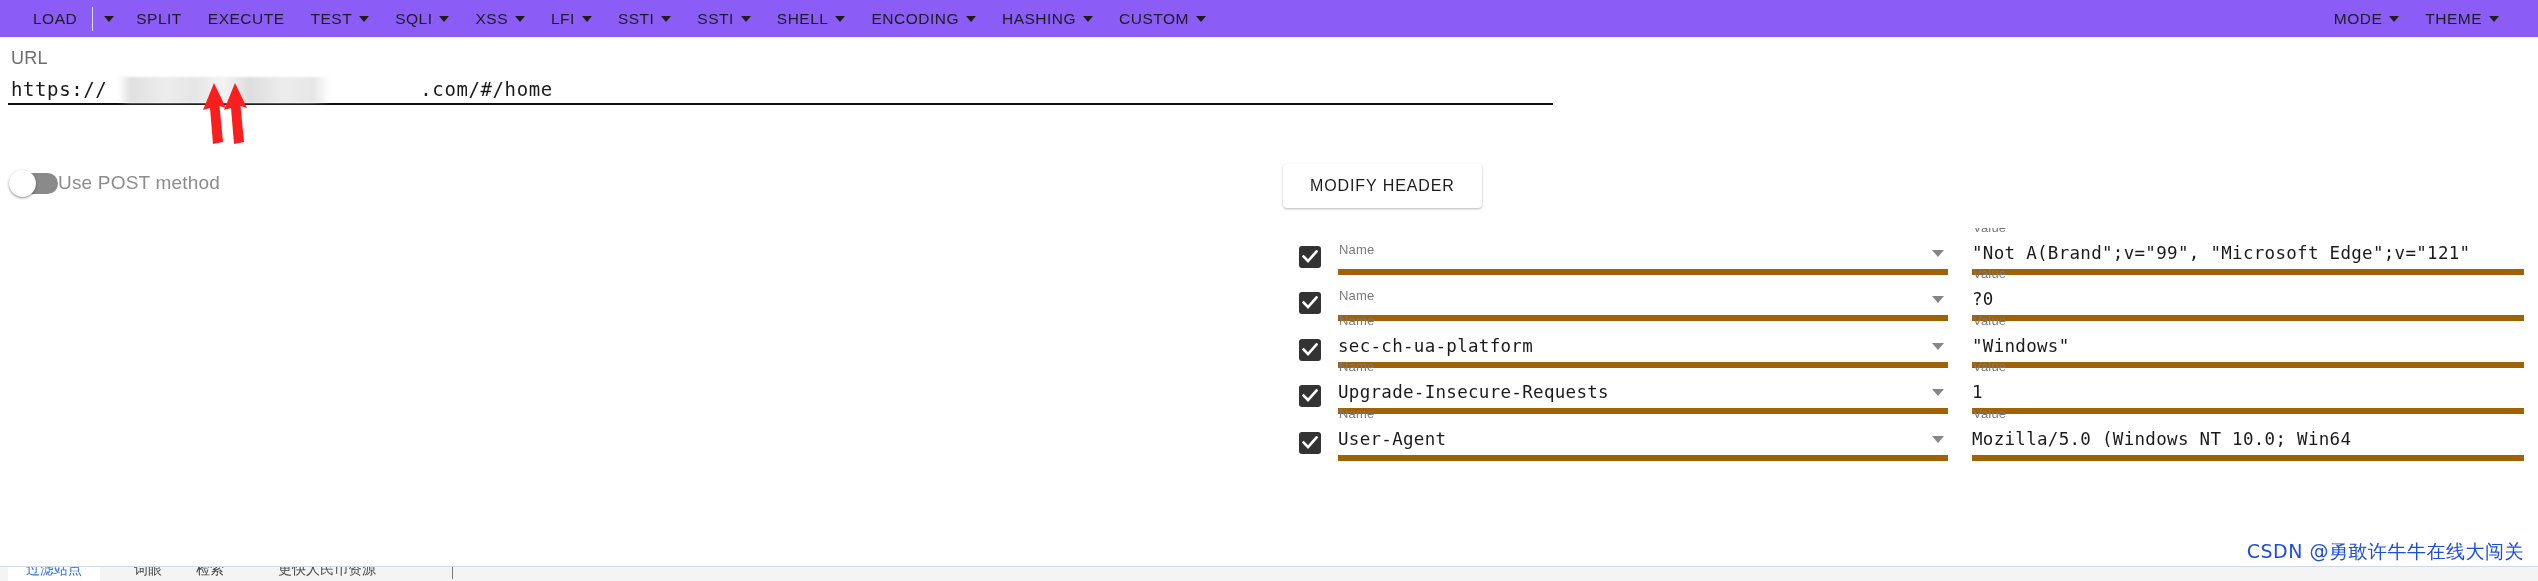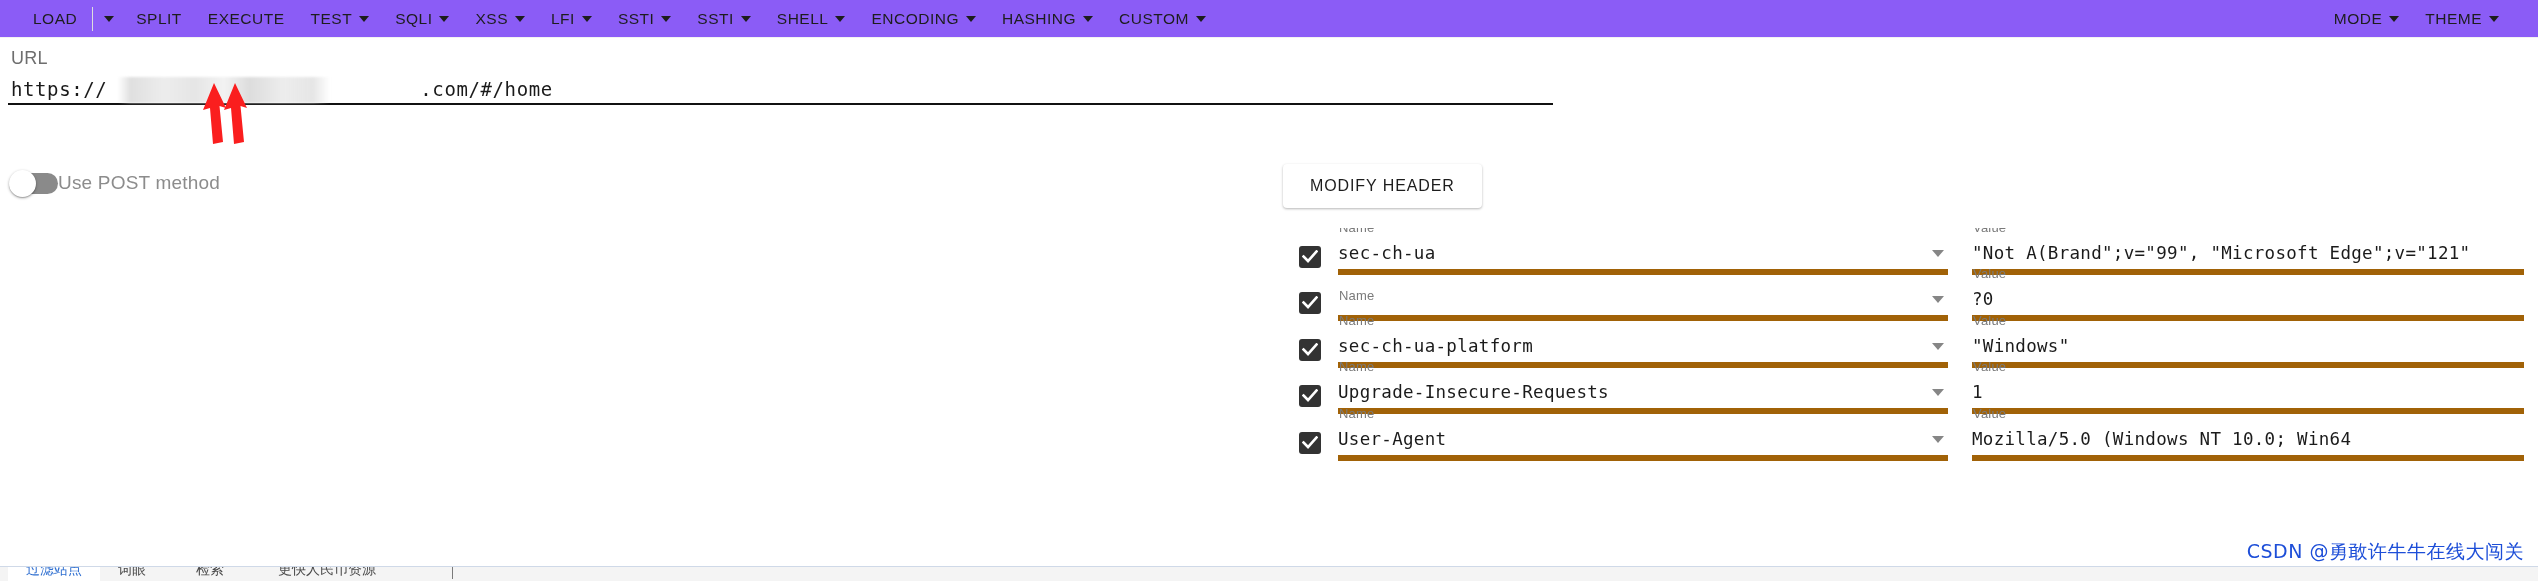--- a/index.html
+++ b/index.html
@@ -396,21 +396,20 @@
       <div class="rows" style="position:relative;top:0;">
 
         <div class="hrow">
           <div class="chk">
             <svg width="16" height="14" viewBox="0 0 16 14">
               <path d="M1.5 6.5 L6 11 L14.5 1.5" stroke="#ffffff" stroke-width="2.6" fill="none" stroke-linecap="square"></path>
             </svg>
           </div>
           <div class="field name-field">
             <div class="flab">Name</div>
-            <div class="fval">sec-ch-ua</div>
             <div class="sel-caret"></div>
           </div>
           <div class="field val-field">
             <div class="flab">Value</div>
             <div class="fval">"Not A(Brand";v="99", "Microsoft Edge";v="121"</div>
           </div>
           <div class="del-x">×</div>
         </div>
 
         <div class="hrow">
@@ -485,19 +484,19 @@
         </div>
 
       </div>
     </div>
   </div>
 
   <div class="watermark">CSDN @勇敢许牛牛在线大闯关</div>
 
   <div class="bottom-strip">
     <div class="bs-tab active">过滤站点</div>
-    <div class="bs-tab" style="left:118px;">词眼</div>
+    <div class="bs-tab" style="left:134px;">词眼</div>
     <div class="bs-tab" style="left:196px;">检索</div>
     <div class="bs-tab" style="left:278px;">更快人民币资源</div>
     <div class="bs-caret" style="left:452px;"></div>
   </div>
 
 </div>
 
 </body></html>

